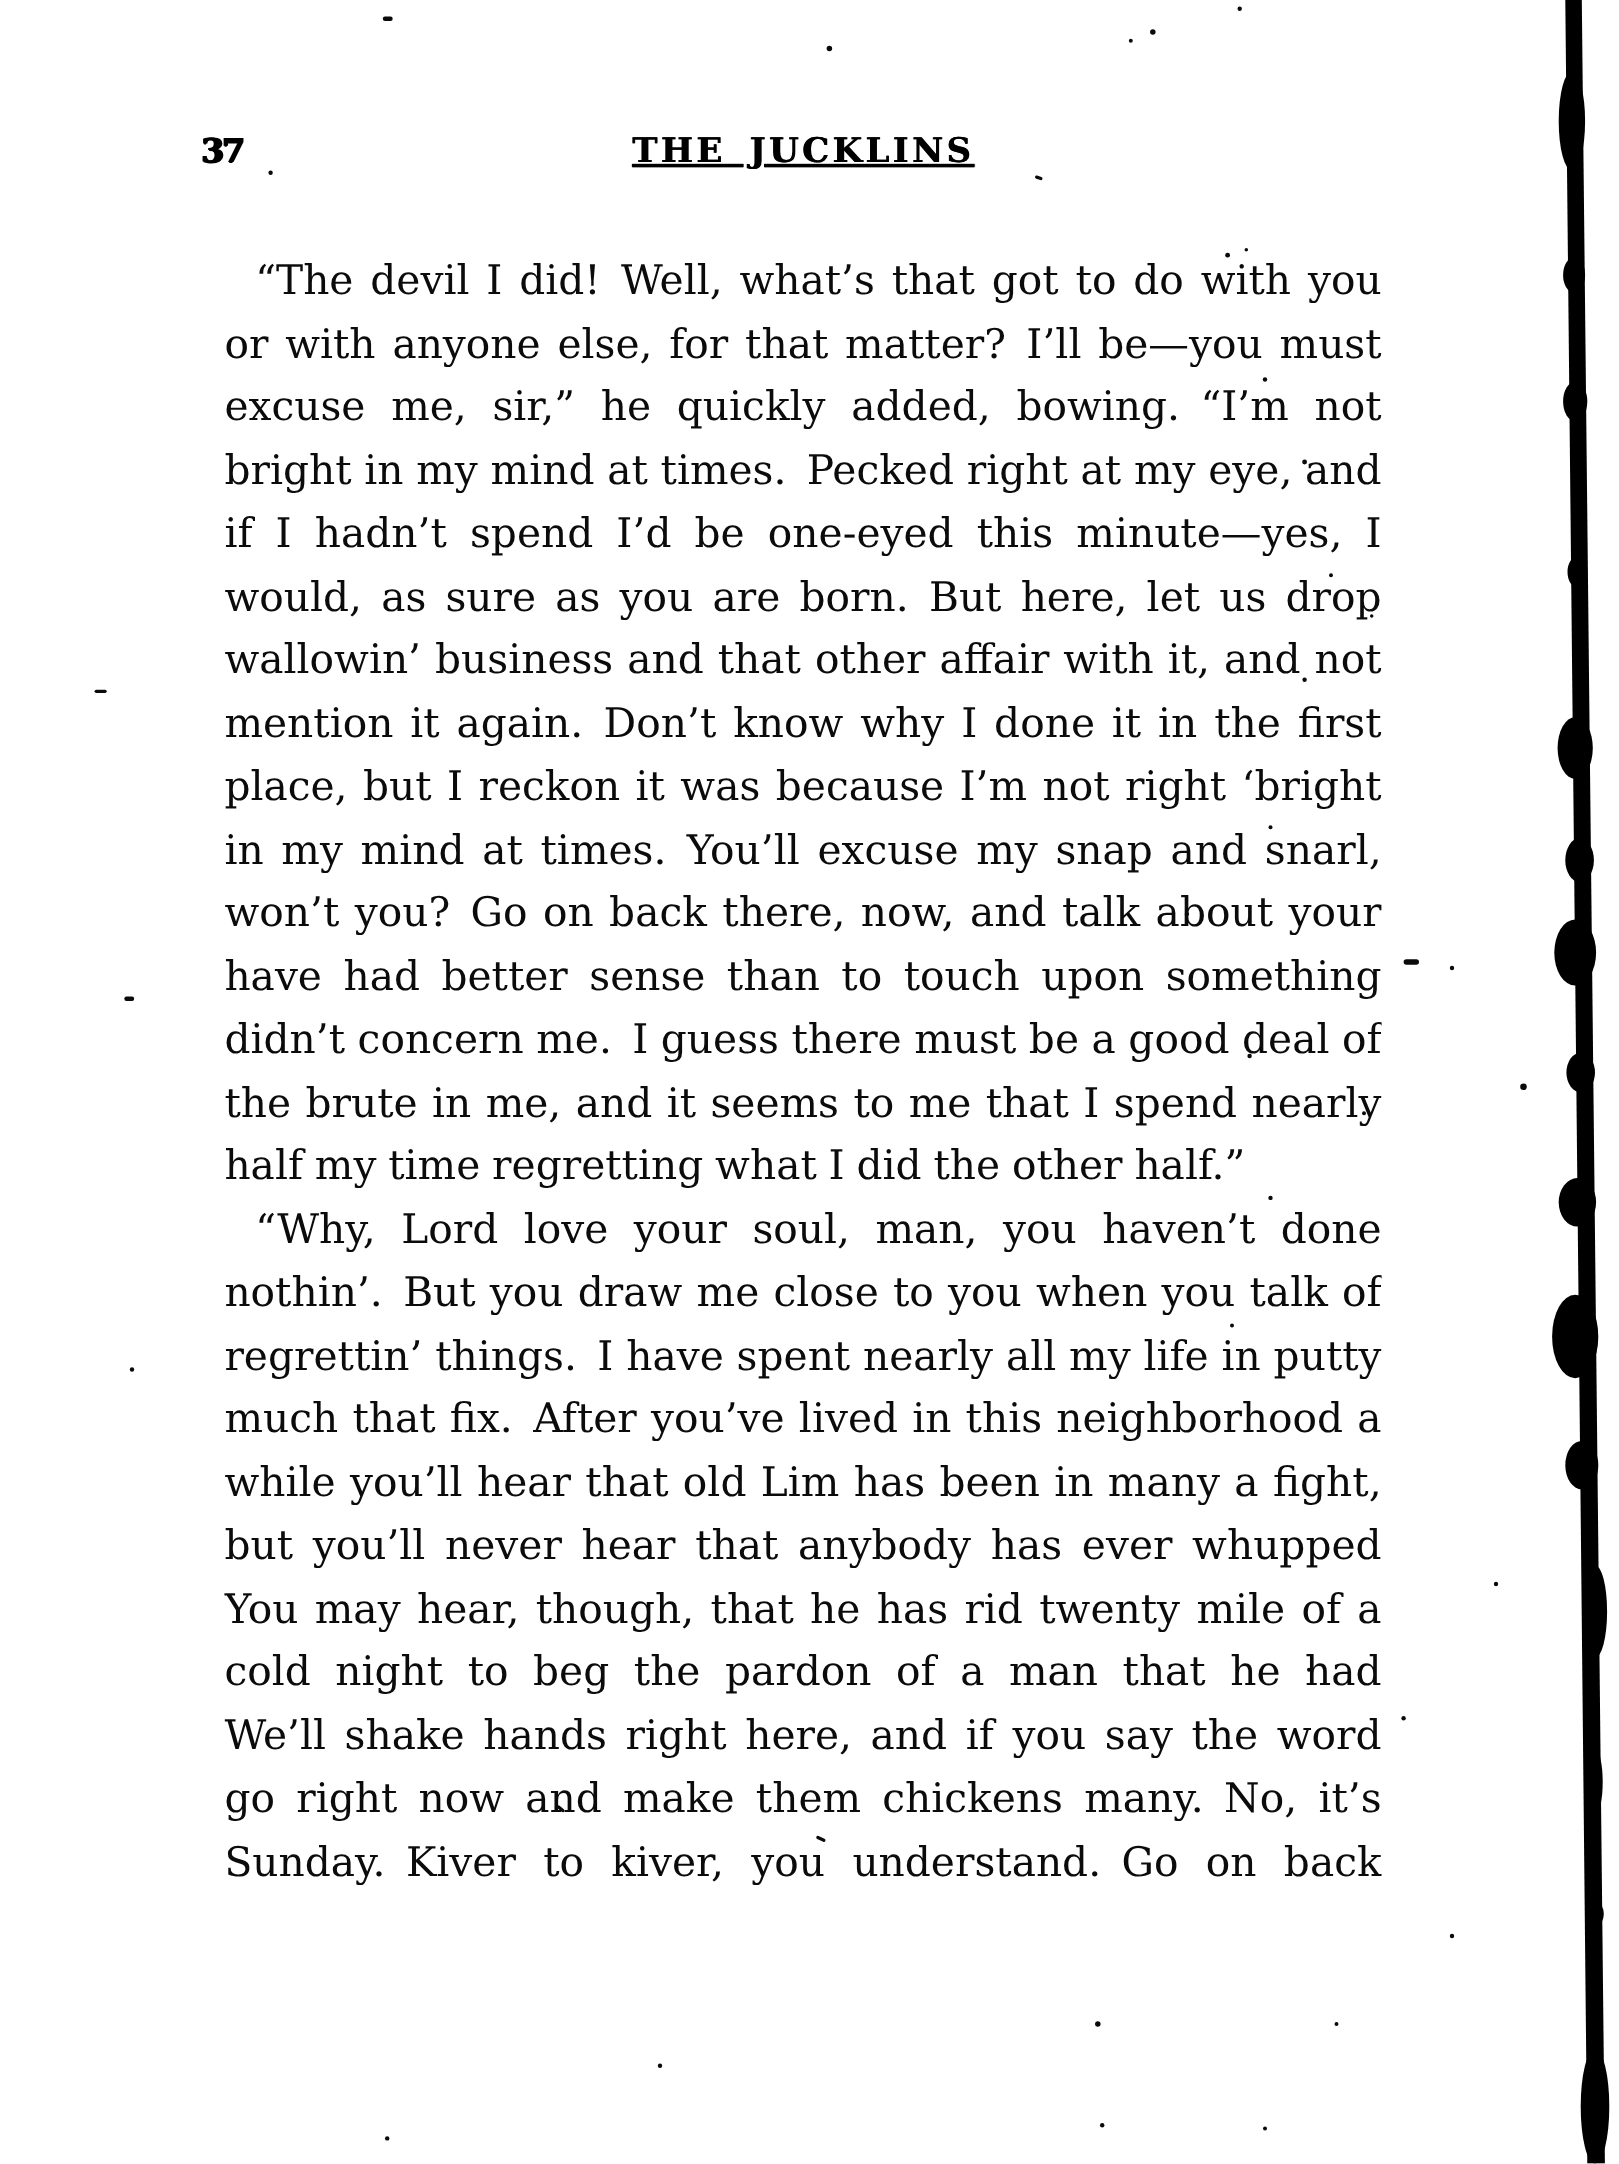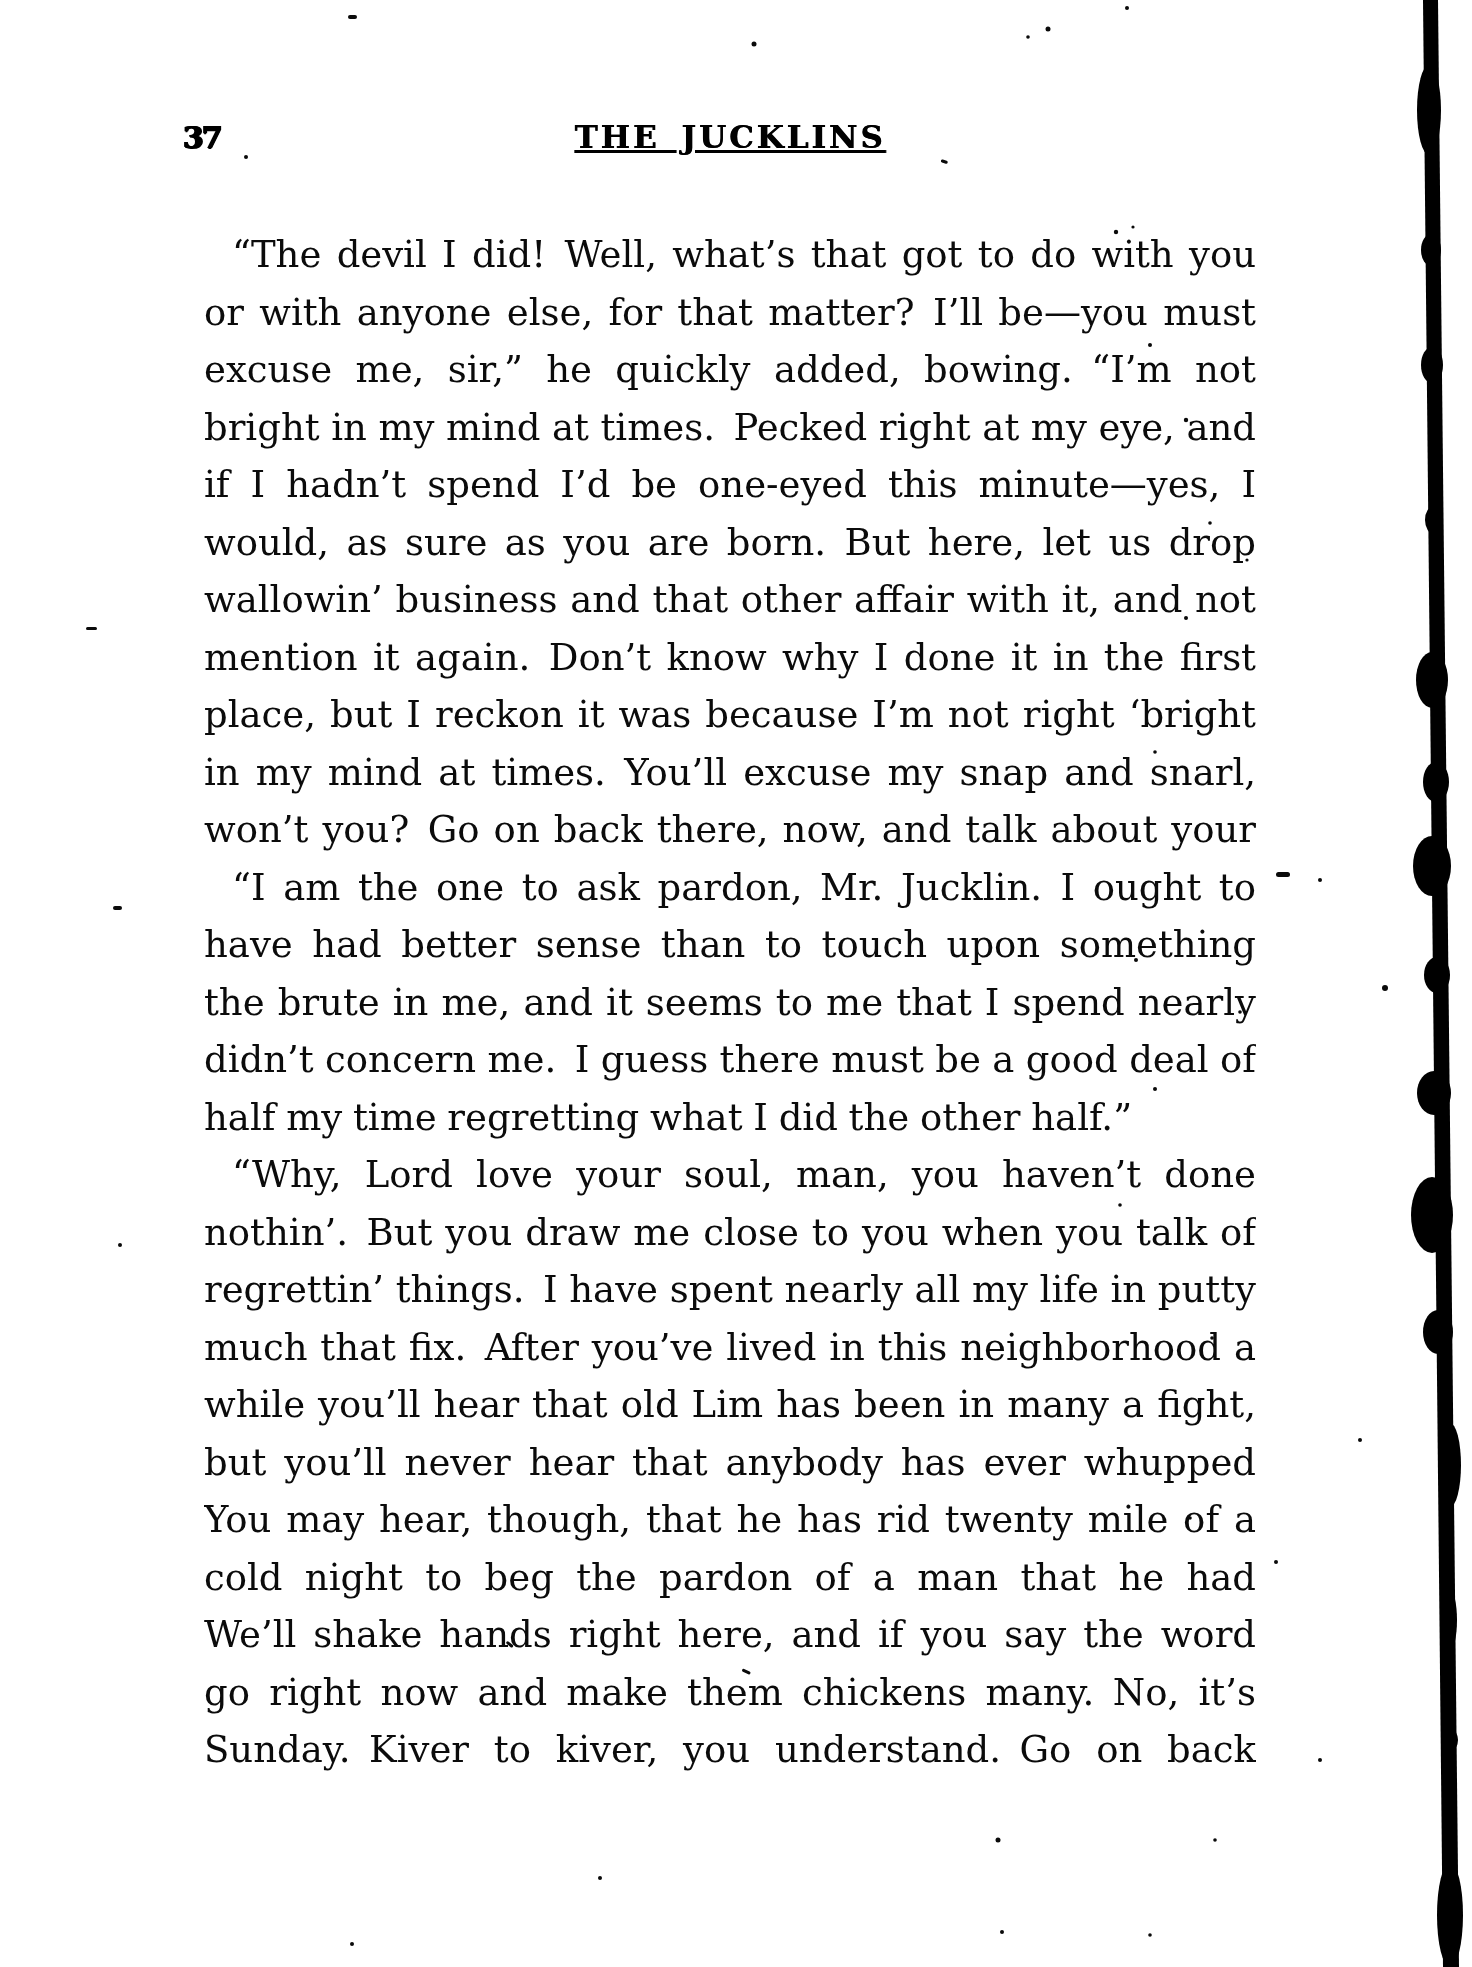--- a/index.html
+++ b/index.html
@@ -66,24 +66,23 @@
     <div class="ln">or with anyone else, for that matter? I’ll be—you must</div>
     <div class="ln">excuse me, sir,” he quickly added, bowing. “I’m not right</div>
     <div class="ln">bright in my mind at times. Pecked right at my eye, and</div>
     <div class="ln">if I hadn’t spend I’d be one-eyed this minute—yes, I</div>
     <div class="ln">would, as sure as you are born. But here, let us drop that</div>
     <div class="ln">wallowin’ business and that other affair with it, and not</div>
     <div class="ln">mention it again. Don’t know why I done it in the first</div>
     <div class="ln">place, but I reckon it was because I’m not right ‘bright</div>
     <div class="ln">in my mind at times. You’ll excuse my snap and snarl,</div>
     <div class="ln">won’t you? Go on back there, now, and talk about your</div>
-    <div class="ln indent">“I am the one to ask pardon, Mr. Jucklin. I ought to</div>
     <div class="ln">have had better sense than to touch upon something that</div>
+    <div class="ln">didn’t concern me. I guess there must be a good deal of</div>
     <div class="ln">the brute in me, and it seems to me that I spend nearly</div>
-    <div class="ln">didn’t concern me. I guess there must be a good deal of</div>
     <div class="ln flush">half my time regretting what I did the other half.”</div>
     <div class="ln indent">“Why, Lord love your soul, man, you haven’t done</div>
     <div class="ln">nothin’. But you draw me close to you when you talk of</div>
     <div class="ln">regrettin’ things. I have spent nearly all my life in putty</div>
     <div class="ln">much that fix. After you’ve lived in this neighborhood a</div>
     <div class="ln">while you’ll hear that old Lim has been in many a fight,</div>
     <div class="ln">but you’ll never hear that anybody has ever whupped him.</div>
     <div class="ln">You may hear, though, that he has rid twenty mile of a</div>
     <div class="ln">cold night to beg the pardon of a man that he had thrashed.</div>
     <div class="ln">We’ll shake hands right here, and if you say the word we’ll</div>

